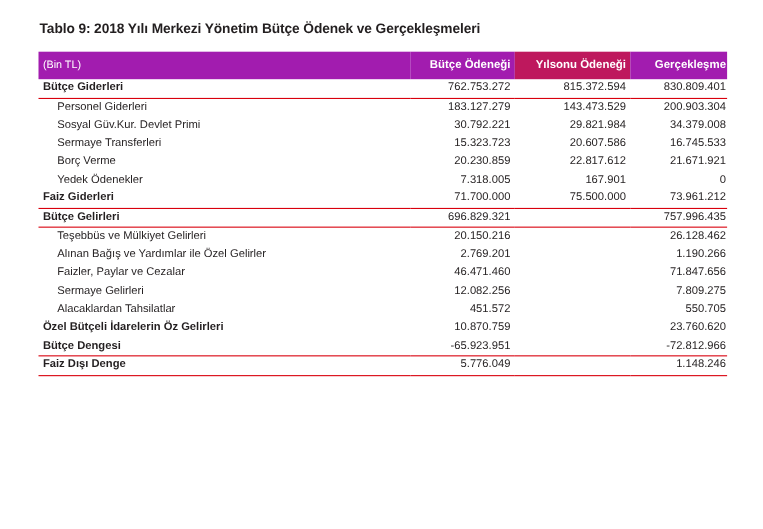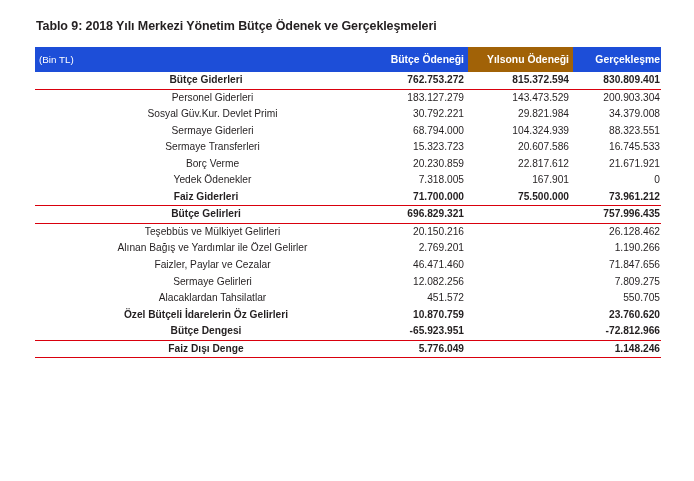--- a/index.html
+++ b/index.html
@@ -37,58 +37,58 @@
     color: #231f20;
   }
   table.budget col.c-label { width: 338px; }
   table.budget col.c-v1    { width: 95px; }
   table.budget col.c-v2    { width: 105px; }
   table.budget col.c-v3    { width: 88px; }
 
   
   thead tr.head-row { height: 25px; }
   thead th {
-    background: #1d4ed8;
+    background: #a21caf;
     color: #ffffff;
     font-size: 10.4px;
     font-weight: bold;
     padding: 0 4px 0 0;
     vertical-align: middle;
     text-align: right;
     border: none;
     white-space: nowrap;
   }
   thead th.h-label {
     text-align: left;
     padding-left: 4px;
     font-weight: normal;
     font-size: 9.8px;
   }
   thead th.h-mid {
-    background: #a16207;
+    background: #be185d;
   }
   thead th.h-last {
     padding-right: 1px;
   }
 
   
   tbody td {
     padding: 0;
     height: 16.55px;
     line-height: 16.55px;
     vertical-align: middle;
     white-space: nowrap;
     border: none;
   }
-  td.lbl { text-align: center; padding-left: 4px; }
+  td.lbl { text-align: left; padding-left: 4px; }
   td.num { text-align: right; padding-right: 4px; font-variant-numeric: tabular-nums; }
   td.num.last { padding-right: 1px; }
 
   tr.lvl-bold td.lbl { font-weight: bold; }
-  tr.lvl-bold td.num { font-weight: bold; }
+  tr.lvl-bold td.num { font-weight: normal; }
   tr.lvl-ind td.lbl { font-weight: normal; padding-left: 17px; }
   tr.lvl-ind td.num { font-weight: normal; }
   tr.rule-bot > td { border-bottom: 1.3px solid #d9000d; }
 </style>
 </head>
 <body>
 
 <div id="page">
 
   <div id="title">Tablo 9: 2018 Yılı Merkezi Yönetim Bütçe Ödenek ve Gerçekleşmeleri</div>
@@ -122,26 +122,20 @@
             <td class="num">143.473.529</td>
             <td class="num last">200.903.304</td>
           </tr>
           <tr class="lvl-ind">
             <td class="lbl">Sosyal Güv.Kur. Devlet Primi</td>
             <td class="num">30.792.221</td>
             <td class="num">29.821.984</td>
             <td class="num last">34.379.008</td>
           </tr>
           <tr class="lvl-ind">
-            <td class="lbl">Sermaye Giderleri</td>
-            <td class="num">68.794.000</td>
-            <td class="num">104.324.939</td>
-            <td class="num last">88.323.551</td>
-          </tr>
-          <tr class="lvl-ind">
             <td class="lbl">Sermaye Transferleri</td>
             <td class="num">15.323.723</td>
             <td class="num">20.607.586</td>
             <td class="num last">16.745.533</td>
           </tr>
           <tr class="lvl-ind">
             <td class="lbl">Borç Verme</td>
             <td class="num">20.230.859</td>
             <td class="num">22.817.612</td>
             <td class="num last">21.671.921</td>

